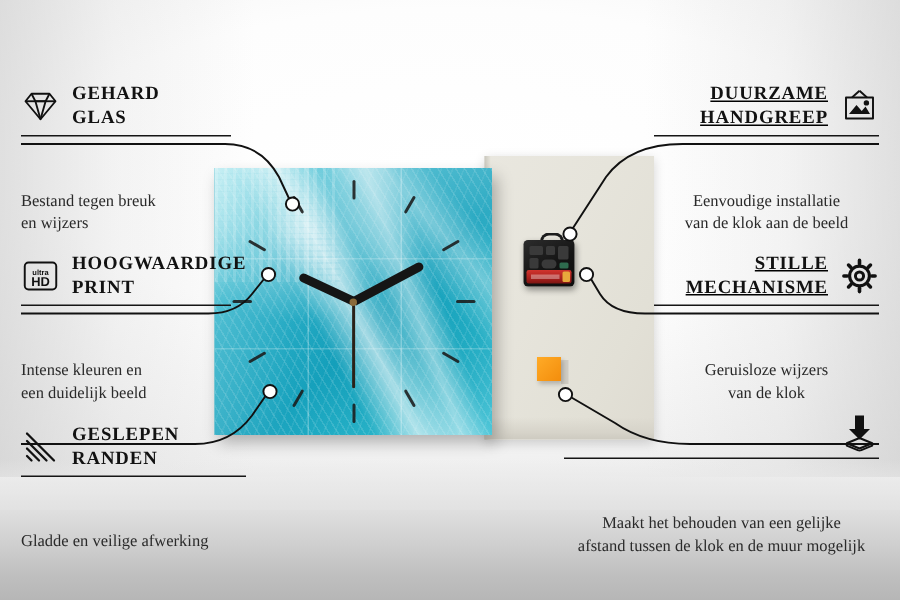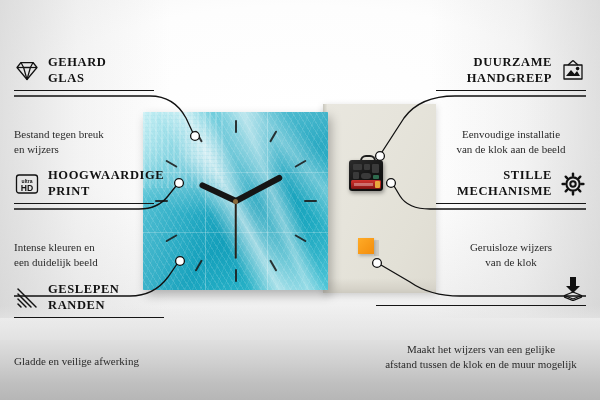--- a/index.html
+++ b/index.html
@@ -90,21 +90,21 @@
   .mech-batt-lbl{position:absolute;left:3px;top:3px;right:8px;height:3px;background:rgba(255,255,255,.35);}
   .mech-batt-tip{position:absolute;right:1px;top:1px;width:5px;height:7px;background:#e8a83c;border-radius:1px;}
 
   .foam{position:absolute;left:215px;top:138px;width:16px;height:16px;
     background:linear-gradient(135deg,#ffab27,#f38d0c);box-shadow:1px 2px 3px rgba(0,0,0,.22);}
   .foam-side{position:absolute;left:231px;top:140px;width:5px;height:16px;background:#cfccc3;}
 
   
   .callout{position:absolute;}
   .co-head{display:flex;align-items:center;gap:8px;}
-  .co-right .co-head{flex-direction:row-reverse;}
+  .co-right .co-head{flex-direction:row-reverse;text-decoration:underline;}
   .co-title{font-size:12.5px;font-weight:bold;letter-spacing:.6px;color:#121212;line-height:1.24;text-transform:uppercase;}
   .co-right .co-title{text-align:right;}
   .co-rule{height:1.4px;background:#151515;margin:4px 0 3px;}
   .co-sub{font-size:11px;color:#2a2a2a;line-height:1.34;margin-top:36px;}
   .co-right .co-sub{text-align:center;font-family:Liberation Serif, serif;}
   .ico{flex:0 0 auto;width:26px;height:26px;display:block;}
 
   
   svg.links{position:absolute;inset:0;width:600px;height:400px;pointer-events:none;}
   svg.links path{fill:none;stroke:#111;stroke-width:1.3;}
@@ -327,18 +327,18 @@
       <span class="ico">
         <svg viewBox="0 0 26 26" width="26" height="26">
           <path d="M10 2 h6 v9 h4 l-7 7 l-7 -7 h4 z" fill="#111"></path>
           <path d="M4.5 20.5 L13 17 L21.5 20.5 L13 24 Z" fill="none" stroke="#111" stroke-width="1.3" stroke-linejoin="round"></path>
           <path d="M4.5 20.5 v1.6 L13 25.6 L21.5 22.1 v-1.6" fill="none" stroke="#111" stroke-width="1.3" stroke-linejoin="round"></path>
         </svg>
       </span>
     </div>
     <div class="co-rule"></div>
     <div class="co-sub">
-      <div>Maakt het wijzers van een gelijke</div>
+      <div>Maakt het behouden van een gelijke</div>
       <div>afstand tussen de klok en de muur mogelijk</div>
     </div>
   </div>
 
 </div>
 
 </body></html>

